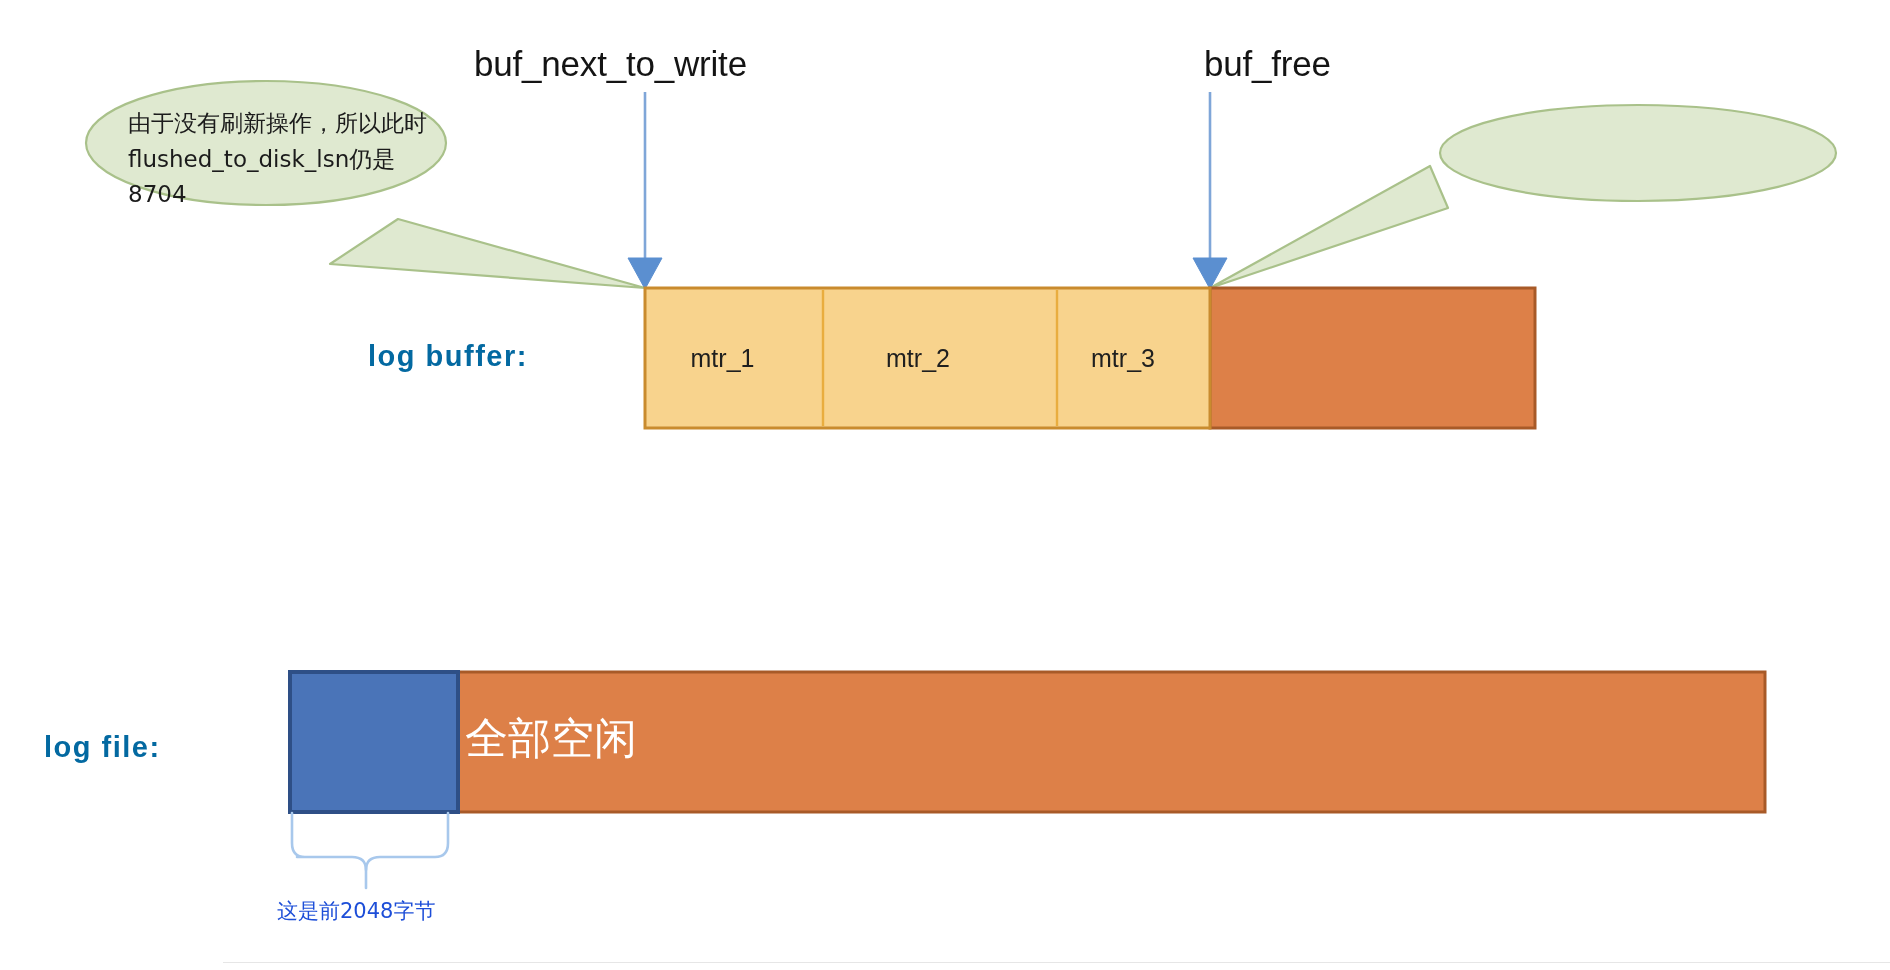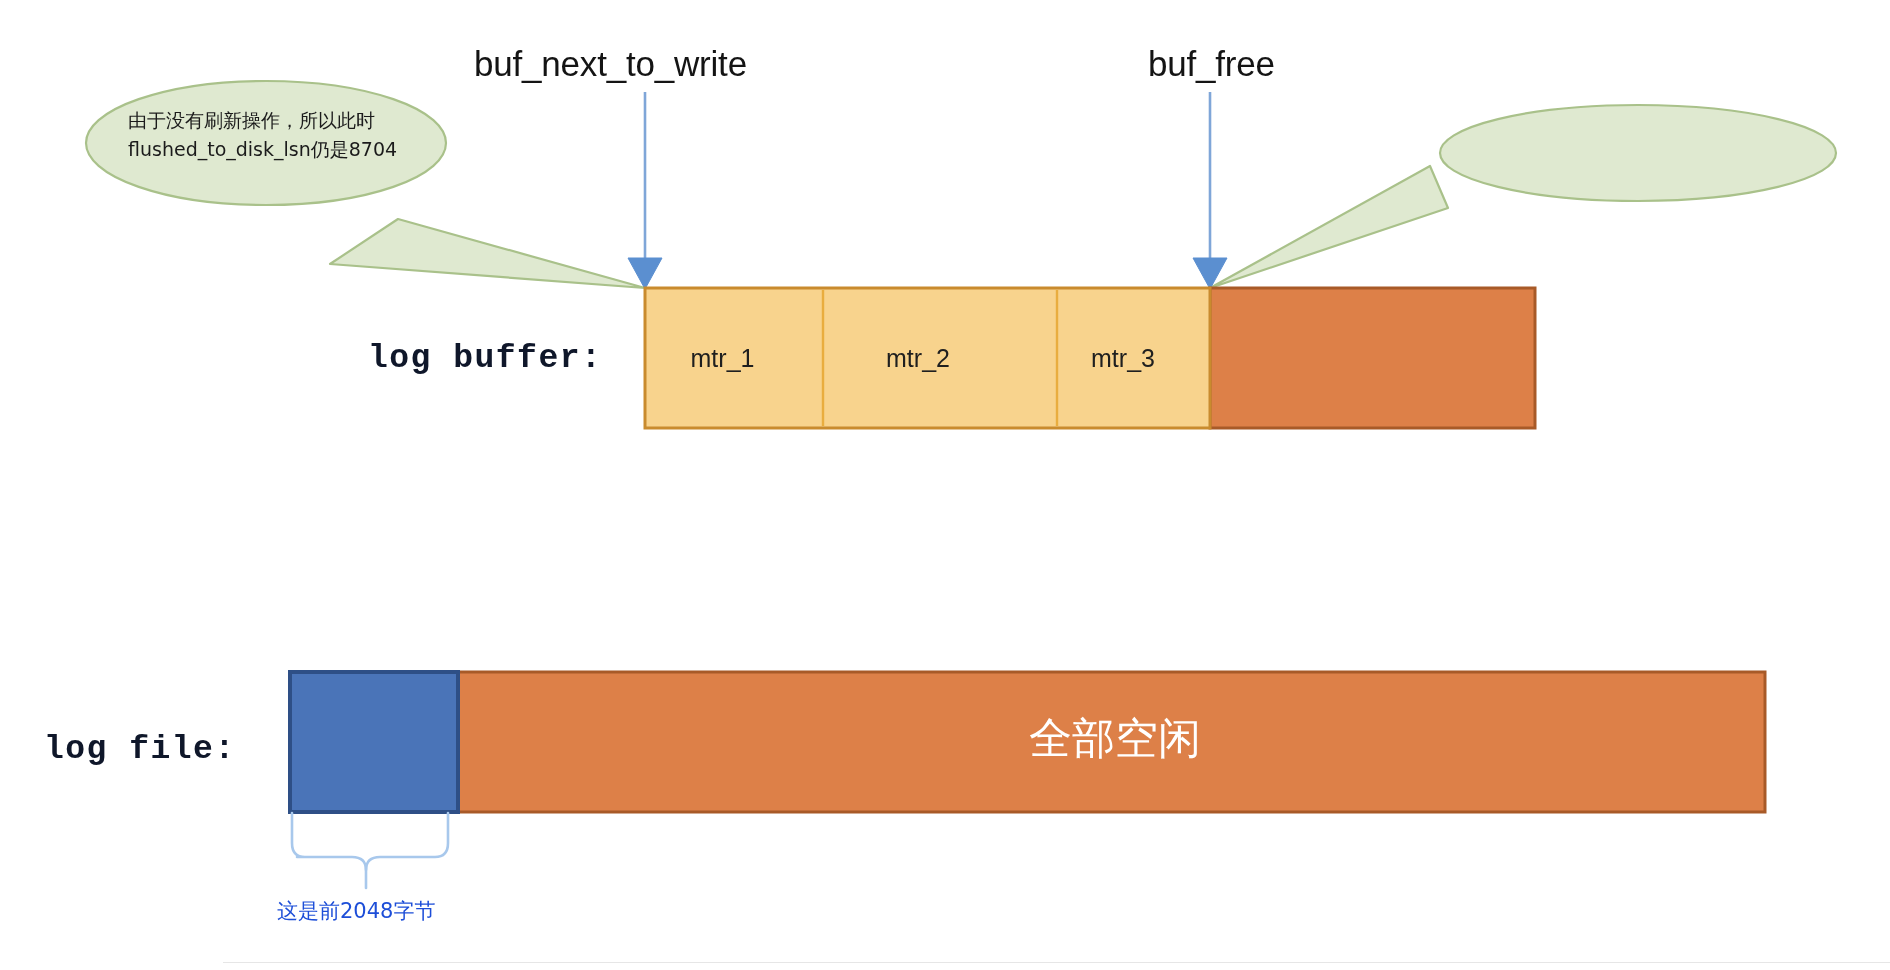--- a/index.html
+++ b/index.html
@@ -33,51 +33,51 @@
   .ptr-label {
     position: absolute;
     font-family: "Liberation Sans", sans-serif;
     font-weight: normal;
     font-size: 35px;
     color: #141414;
     white-space: nowrap;
     letter-spacing: -0.2px;
   }
   #lbl-next-to-write { left: 474px; top: 44px; }
-  #lbl-buf-free      { left: 1148px; top: 44px; }
+  #lbl-buf-free      { left: 1204px; top: 44px; }
 
   
   .callout-text {
     position: absolute;
     font-family: "DejaVu Sans", sans-serif;
-    font-size: 19px;
+    font-size: 23px;
     color: #1b1b1b;
     line-height: 1.55;
     white-space: pre-line;
   }
   #callout-left-text {
     left: 128px;
     top: 106px;
     width: 320px;
   }
   #callout-right-text {
     left: 1455px;
     top: 129px;
     width: 360px;
     font-size: 19px;
     text-align: left;
   }
 
   
   .row-label {
     position: absolute;
-    font-family: Liberation Mono, monospace;
-    font-size: 33px;
+    font-family: Liberation Sans, sans-serif;
+    font-size: 29px;
     font-weight: bold;
-    color: #0f172a;
+    color: #0369a1;
     letter-spacing: 1.5px;
     white-space: nowrap;
   }
   #label-log-buffer { left: 368px; top: 340px; }
   #label-log-file   { left: 44px;  top: 731px; }
 
   
   .buf-cell-text {
     position: absolute;
     font-family: "Liberation Sans", sans-serif;
@@ -89,21 +89,20 @@
   #mtr1-text { left: 645px;  top: 344px; width: 155px; }
   #mtr2-text { left: 823px;  top: 344px; width: 190px; text-align: center; }
   #mtr3-text { left: 1057px; top: 344px; width: 132px; }
 
   
   #logfile-free-text {
     position: absolute;
     left: 465px;
     top: 710px;
     width: 1300px;
-    text-align: center;
     font-family: "DejaVu Sans", sans-serif;
     font-size: 43px;
     color: #ffffff;
     white-space: nowrap;
   }
 
   
   #brace-caption {
     position: absolute;
     left: 277px;

